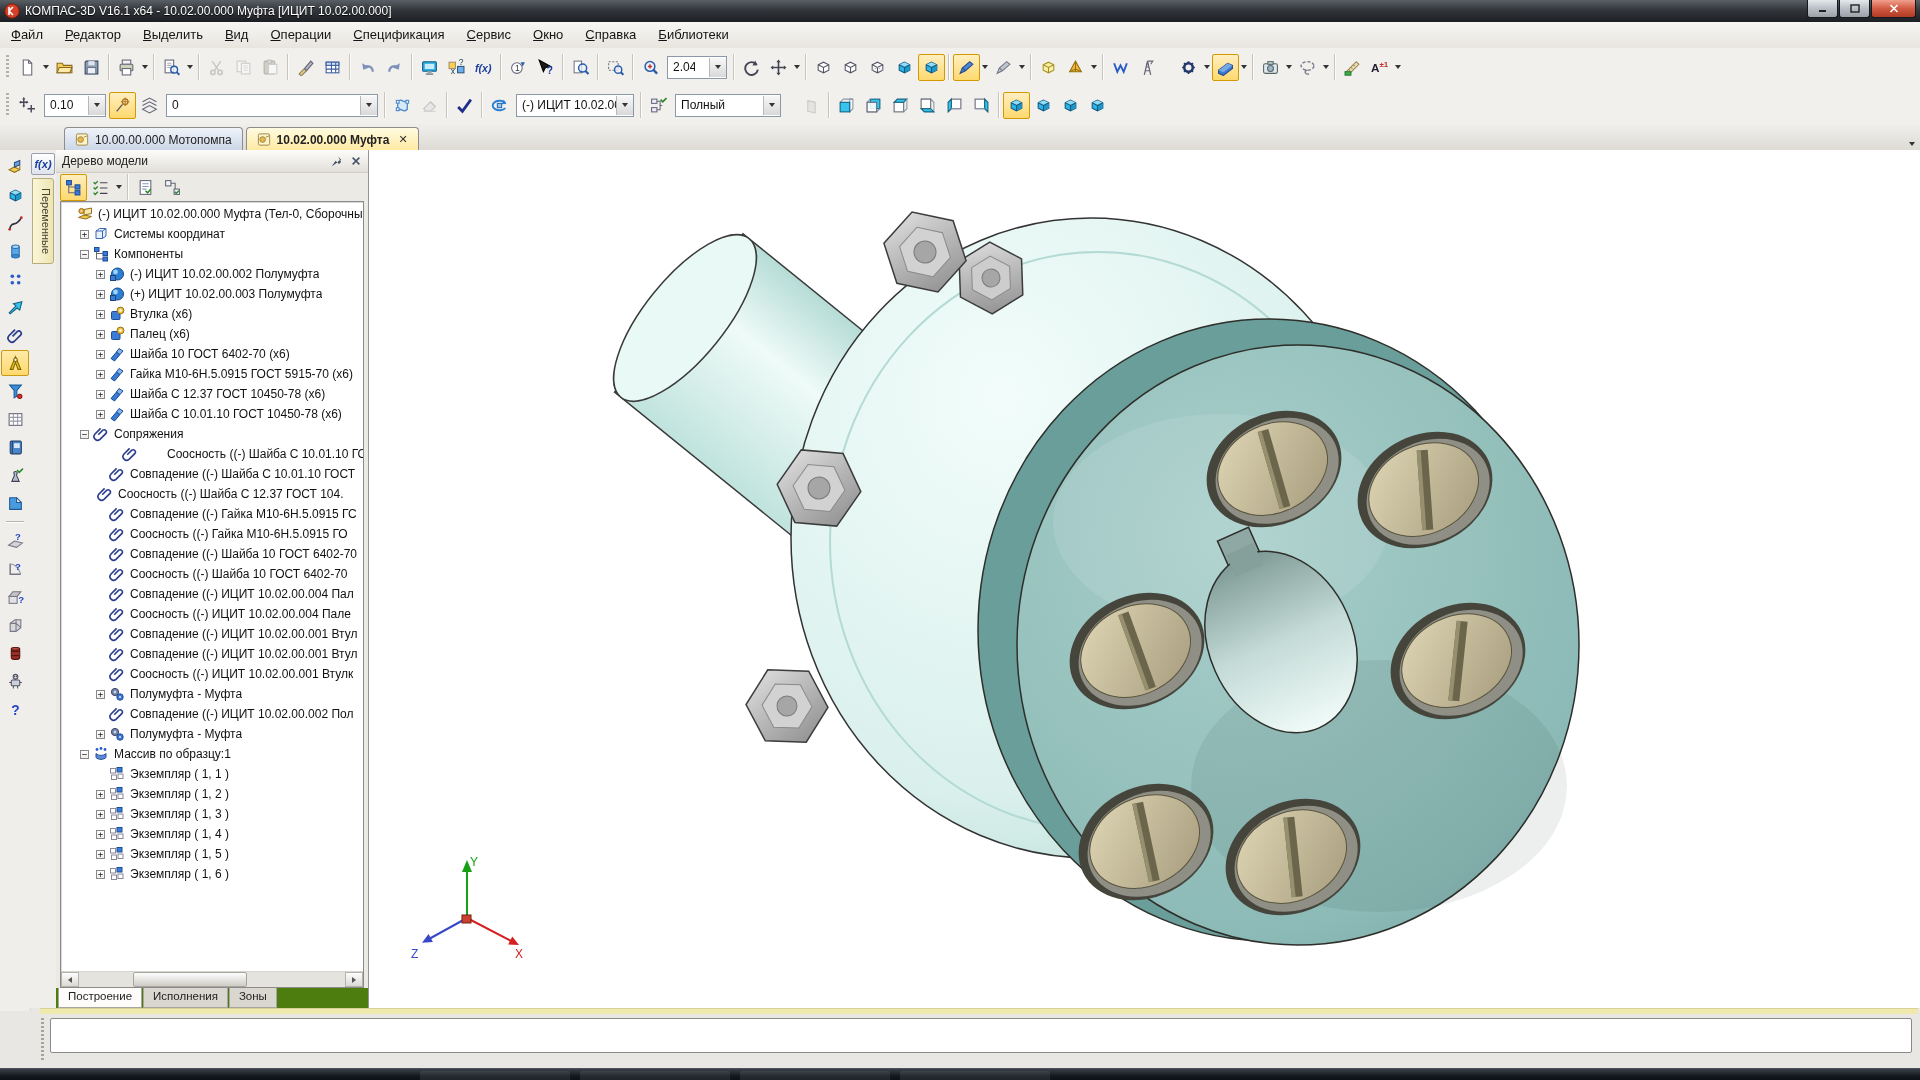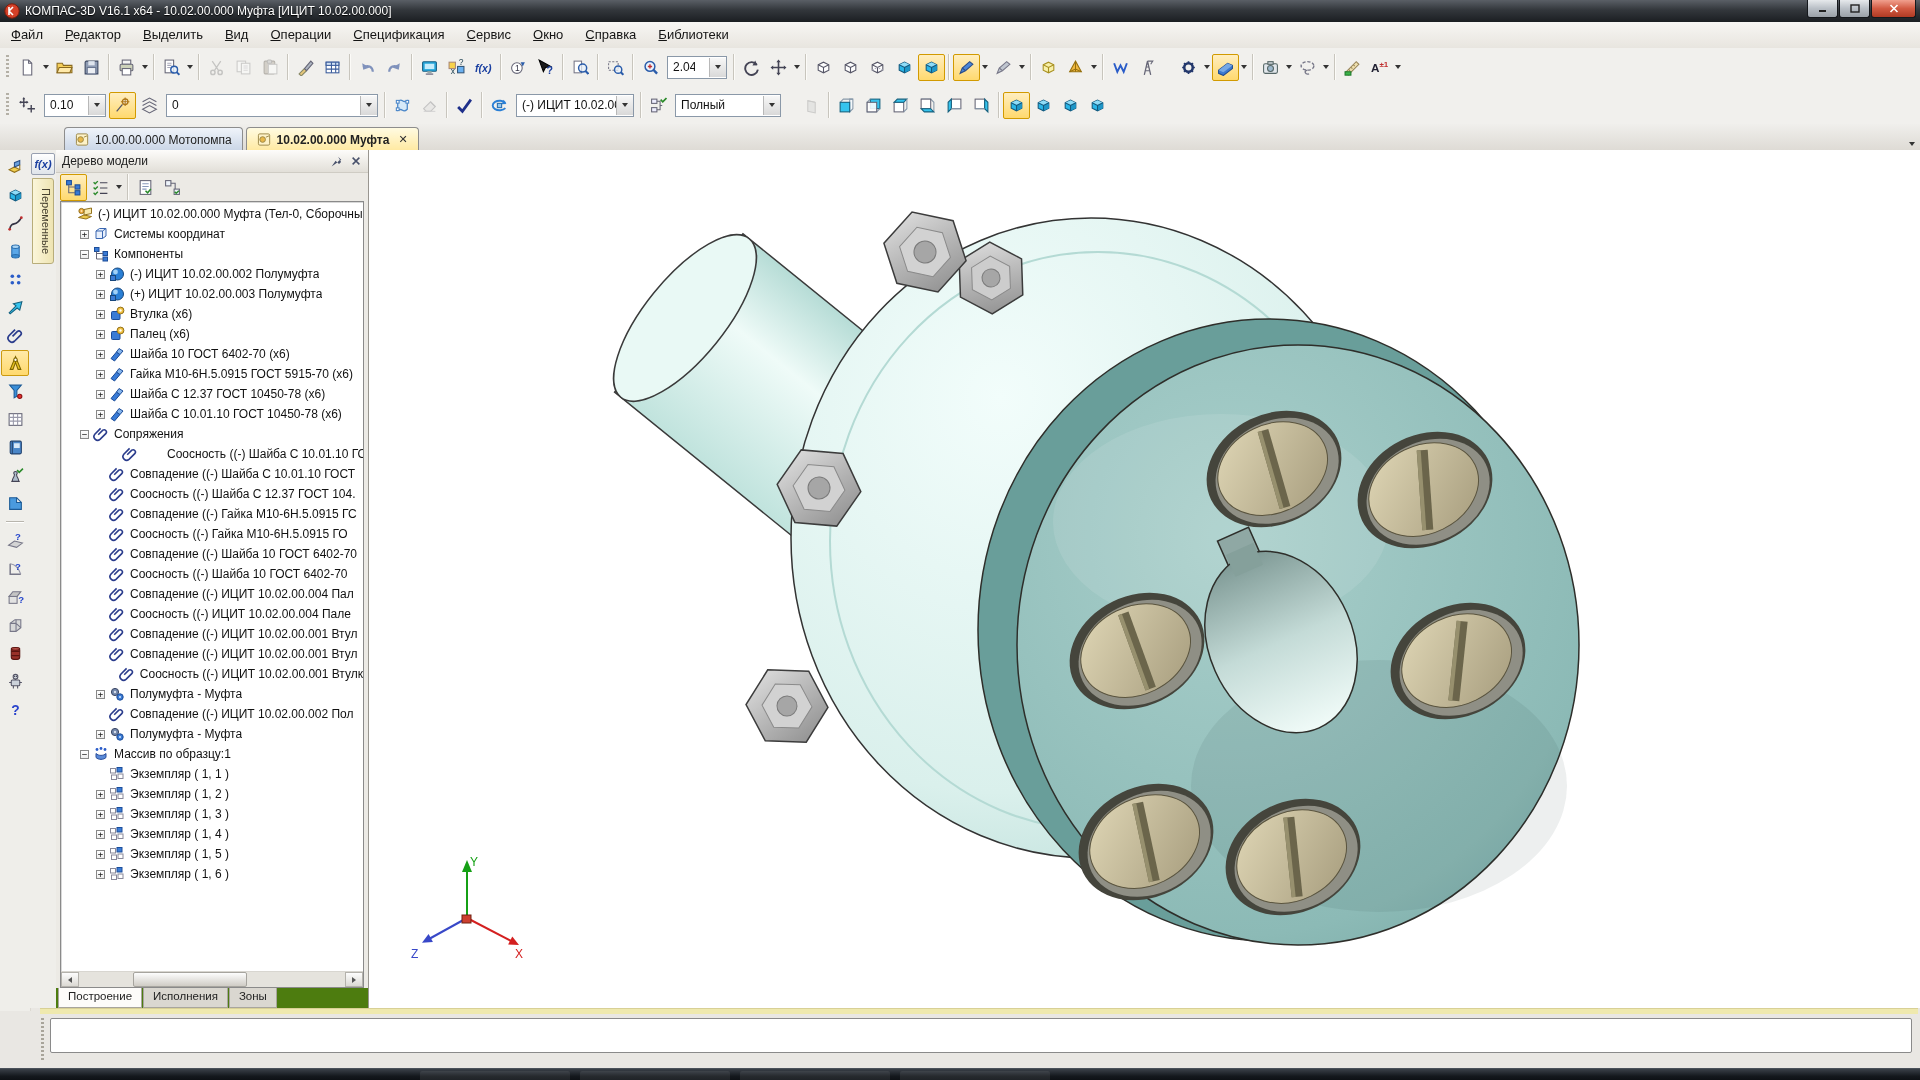--- a/index.html
+++ b/index.html
@@ -1169,21 +1169,21 @@
             </div>
             <div class="trow" style="padding-left: 35px;">
               <span class="exp expnone">+</span>
               <span class="ticon">
                 <svg width="16" height="16" viewBox="0 0 16 16">
                   <path d="M5.2 8.8l4.6-4.6a2.3 2.3 0 0 1 3.2 3.2L7 13.4a3.7 3.7 0 0 1-5.2-5.2L7.6 2.4" fill="none" stroke="#2a3c8c" stroke-width="1.6"></path>
                 </svg>
               </span>
               <span class="tlabel">Совпадение ((-) Шайба С 10.01.10 ГОСТ</span>
             </div>
-            <div class="trow" style="padding-left: 35px;">
+            <div class="trow" style="padding-left: 23px;">
               <span class="exp expnone">+</span>
               <span class="ticon">
                 <svg width="16" height="16" viewBox="0 0 16 16">
                   <path d="M5.2 8.8l4.6-4.6a2.3 2.3 0 0 1 3.2 3.2L7 13.4a3.7 3.7 0 0 1-5.2-5.2L7.6 2.4" fill="none" stroke="#2a3c8c" stroke-width="1.6"></path>
                 </svg>
               </span>
               <span class="tlabel">Соосность ((-) Шайба С 12.37 ГОСТ 104.</span>
             </div>
             <div class="trow" style="padding-left: 35px;">
               <span class="exp expnone">+</span>
@@ -1250,21 +1250,21 @@
             </div>
             <div class="trow" style="padding-left: 35px;">
               <span class="exp expnone">+</span>
               <span class="ticon">
                 <svg width="16" height="16" viewBox="0 0 16 16">
                   <path d="M5.2 8.8l4.6-4.6a2.3 2.3 0 0 1 3.2 3.2L7 13.4a3.7 3.7 0 0 1-5.2-5.2L7.6 2.4" fill="none" stroke="#2a3c8c" stroke-width="1.6"></path>
                 </svg>
               </span>
               <span class="tlabel">Совпадение ((-) ИЦИТ 10.02.00.001 Втул</span>
             </div>
-            <div class="trow" style="padding-left: 35px; justify-content: flex-end;">
+            <div class="trow" style="padding-left: 35px;">
               <span class="exp expnone">+</span>
               <span class="ticon">
                 <svg width="16" height="16" viewBox="0 0 16 16">
                   <path d="M5.2 8.8l4.6-4.6a2.3 2.3 0 0 1 3.2 3.2L7 13.4a3.7 3.7 0 0 1-5.2-5.2L7.6 2.4" fill="none" stroke="#2a3c8c" stroke-width="1.6"></path>
                 </svg>
               </span>
               <span class="tlabel">Соосность ((-) ИЦИТ 10.02.00.001 Втулк</span>
             </div>
             <div class="trow" style="padding-left: 35px;">
               <span class="exp">+</span>

